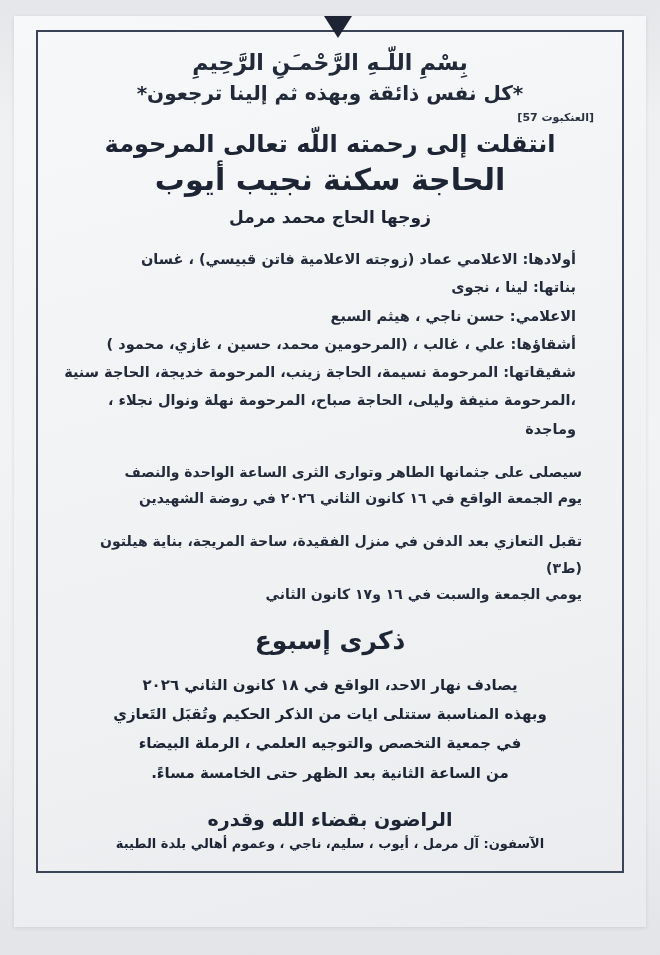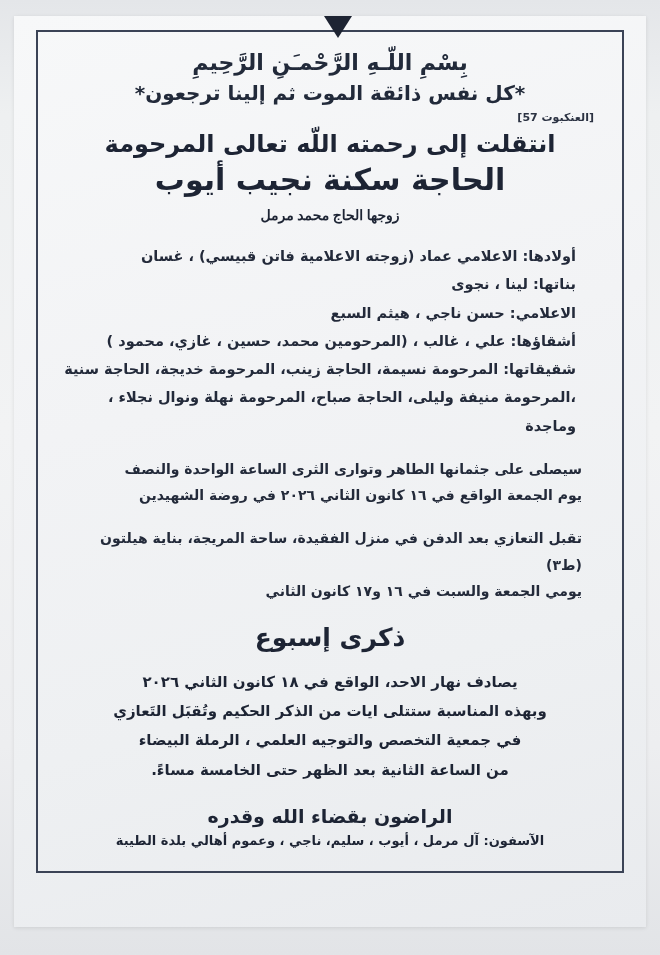--- a/index.html
+++ b/index.html
@@ -88,24 +88,23 @@
     font-weight: bold;
     margin: 2px 0 4px;
   }
   .deceased-name {
     font-size: 30px;
     font-weight: bold;
     margin: 2px 0 10px;
     letter-spacing: 0.4px;
   }
   .husband {
-    font-size: 14px;
+    font-size: 17px;
     font-weight: bold;
     margin: 6px 0 18px;
-    font-family: Liberation Serif, serif;
   }
 
   .family {
     text-align: right;
     font-size: 14.5px;
     line-height: 1.95;
     margin: 0 30px 4px 10px;
     font-weight: bold;
     color: #232a3a;
   }
@@ -147,21 +146,21 @@
 <body>
 
 <div class="photo">
   <div class="paper">
     <div class="frame"></div>
     <div class="notch"></div>
 
     <div class="content">
 
       <div class="basmala">بِسْمِ اللّـهِ الرَّحْمـَنِ الرَّحِيمِ</div>
-      <div class="verse">*كل نفس ذائقة الموت ثم إلينا ترجعون*</div>
+      <div class="verse">*كل نفس ذائقة وبهذه ثم إلينا ترجعون*</div>
       <div class="verse-ref">[العنكبوت 57]</div>
 
       <div class="line-passed">انتقلت إلى رحمته اللّه تعالى المرحومة</div>
       <div class="deceased-name">الحاجة سكنة نجيب أيوب</div>
       <div class="husband">زوجها الحاج محمد مرمل</div>
 
       <div class="family">
         <div class="row">
           <span class="lbl">أولادها:</span>
           <span>الاعلامي عماد (زوجته الاعلامية فاتن قبيسي) ، غسان</span>

